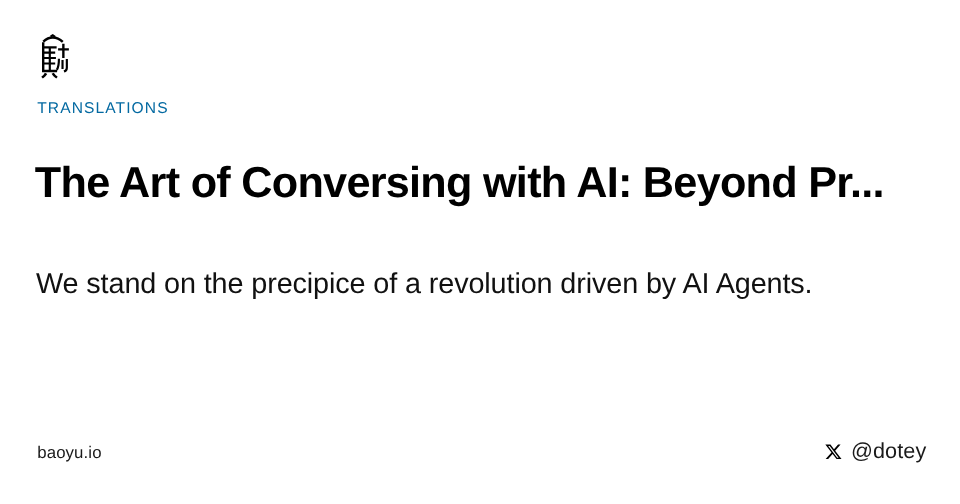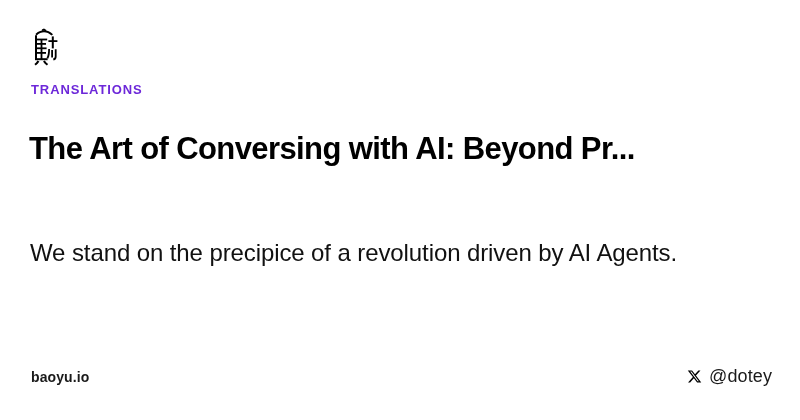--- a/index.html
+++ b/index.html
@@ -38,69 +38,68 @@
     height: 38px;
   }
 
   
   .kicker {
     position: absolute;
     left: 31px;
     top: 82px;
     font-size: 13px;
     line-height: 16px;
-    font-weight: 700;
+    font-weight: 400;
     letter-spacing: 0.9px;
-    color: #6d28d9;
+    color: #0369a1;
     white-space: nowrap;
   }
 
   
   .title {
     position: absolute;
     left: 29px;
     top: 104px;
     width: 742px;
-    font-size: 31px;
+    font-size: 36px;
     line-height: 48px;
     font-weight: 700;
     letter-spacing: -0.6px;
     color: #000000;
   }
 
   
   .body-text {
     position: absolute;
     left: 30px;
     top: 220px;
     width: 755px;
     font-size: 24px;
     line-height: 34px;
     font-weight: 400;
     letter-spacing: -0.1px;
     color: #111111;
-    margin-top: 16px;
   }
   .body-line { display: block; white-space: nowrap; }
 
   
   .footer {
     position: absolute;
     left: 0;
     top: 366px;
     width: 800px;
     height: 24px;
   }
   .footer-left {
     position: absolute;
     left: 31px;
     top: 2px;
     font-size: 14px;
     line-height: 18px;
-    font-weight: 700;
+    font-weight: 400;
     color: #1a1a1a;
     letter-spacing: 0.1px;
     white-space: nowrap;
   }
   .footer-right {
     position: absolute;
     right: 28px;
     top: 1px;
     display: flex;
     align-items: center;

